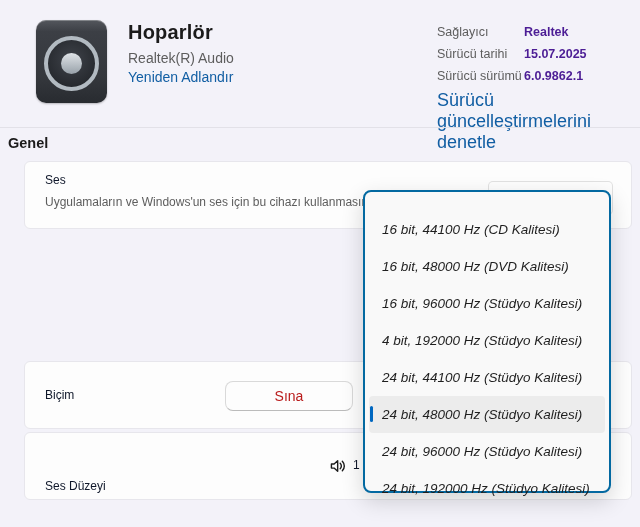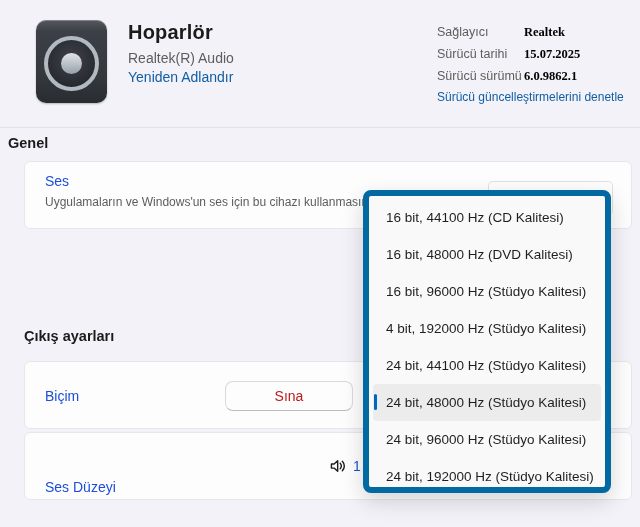--- a/index.html
+++ b/index.html
@@ -18,42 +18,42 @@
   .dev-knob{position:absolute;left:13px;top:13px;width:21px;height:21px;border-radius:50%;
     background:linear-gradient(180deg,#e0e4e8 0%,#98a1a9 100%);}
 
   .page-title{left:128px;top:21px;font-size:20px;font-weight:600;letter-spacing:.2px;}
   .page-sub{left:128px;top:50px;font-size:14px;color:#5d5d5d;}
   .link{color:#115EA3;font-size:14px;cursor:pointer;}
   .rename{left:128px;top:69px;}
 
   
   .drv-label{font-size:12.5px;color:#5d5d5d;}
-  .drv-value{font-size:12.5px;font-weight:700;color:#000000;font-family:Liberation Serif, serif;}
-  .drv-link{font-size:12px;}
+  .drv-value{font-size:12.5px;font-weight:700;color:#4c1d95;}
+  .drv-link{font-size:18px;}
 
   .divider{left:0;top:127px;width:640px;height:1px;background:#e2e1e8;}
 
   .section-h{font-size:14.5px;font-weight:700;color:#1b1b1b;}
 
   .card{left:24px;width:608px;background:#fdfdfd;border:1px solid #e7e6ec;border-radius:6px;box-sizing:border-box;}
-  .row-label{font-size:14px;color:#1d4ed8;white-space:nowrap;}
+  .row-label{font-size:12px;color:#0f172a;white-space:nowrap;}
   .row-desc{font-size:12px;color:#5d5d5d;white-space:nowrap;}
 
   .btn{box-sizing:border-box;background:#fdfdfd;border:1px solid rgba(0,0,0,.14);border-bottom-color:rgba(0,0,0,.26);
     border-radius:8px;font-size:14px;color:#b91c1c;display:flex;align-items:center;justify-content:center;cursor:pointer;}
 
   
   .combo-sliver{left:488px;top:181px;width:125px;height:34px;border-radius:5px;background:#fdfdfd;
     border:1px solid rgba(0,0,0,.11);box-sizing:border-box;}
   .combo-dot{position:absolute;left:63px;top:8px;width:3px;height:3px;border-radius:50%;background:#4a4a4a;}
 
   
-  .flyout{left:363px;top:190px;width:248px;height:303px;background:#f9f9f9;border:6px solid #0369a1;
-    border-radius:8px;box-shadow:0 8px 22px rgba(0,0,0,.16);box-sizing:border-box;padding:3px 4px;z-index:10;}
+  .flyout{left:363px;top:190px;width:248px;height:303px;background:#f9f9f9;border:2px solid #0369a1;
+    border-radius:8px;box-shadow:0 8px 22px rgba(0,0,0,.16);box-sizing:border-box;padding:19px 4px;z-index:10;font-style:italic;}
   .dd-item{position:relative;height:37px;line-height:37px;padding:0 13px;border-radius:4px;
     font-size:13.5px;color:#1f1f1f;white-space:nowrap;overflow:hidden;cursor:pointer;}
   .dd-item.selected{background:#ececec;}
   .dd-accent{position:absolute;left:1px;top:10px;width:3px;height:16px;border-radius:2px;background:#0067C0;}
 
   .vol-icon{width:21px;height:20px;display:block;}
 </style>
 </head>
 <body>
 
@@ -79,21 +79,20 @@
   <div class="abs divider"></div>
 
   <div class="abs section-h" style="left:8px;top:135px;">Genel</div>
 
   <div class="abs card" style="top:161px;height:68px;">
     <div class="abs row-label" style="left:20px;top:11px;">Ses</div>
     <div class="abs row-desc" style="left:20px;top:33px;max-width:585px;overflow:hidden;">Uygulamaların ve Windows'un ses için bu cihazı kullanmasın</div>
   </div>
 
 
-  <div class="abs section-h" style="left:24px;top:328px;">Çıkış ayarları</div>
 
   <div class="abs card" style="top:361px;height:68px;">
     <div class="abs row-label" style="left:20px;top:26px;">Biçim</div>
     <div class="abs btn" style="left:200px;top:19px;width:128px;height:30px;">Sına</div>
   </div>
 
   <div class="abs card" style="top:432px;height:68px;">
     <div class="abs row-label" style="left:20px;top:25px;margin-top:21px;">Ses Düzeyi</div>
     <div class="abs" style="left:303px;top:23px;">
       <svg class="vol-icon" viewBox="0 0 24 24" fill="none" stroke="#1b1b1b" stroke-width="1.7" stroke-linejoin="round" stroke-linecap="round">

